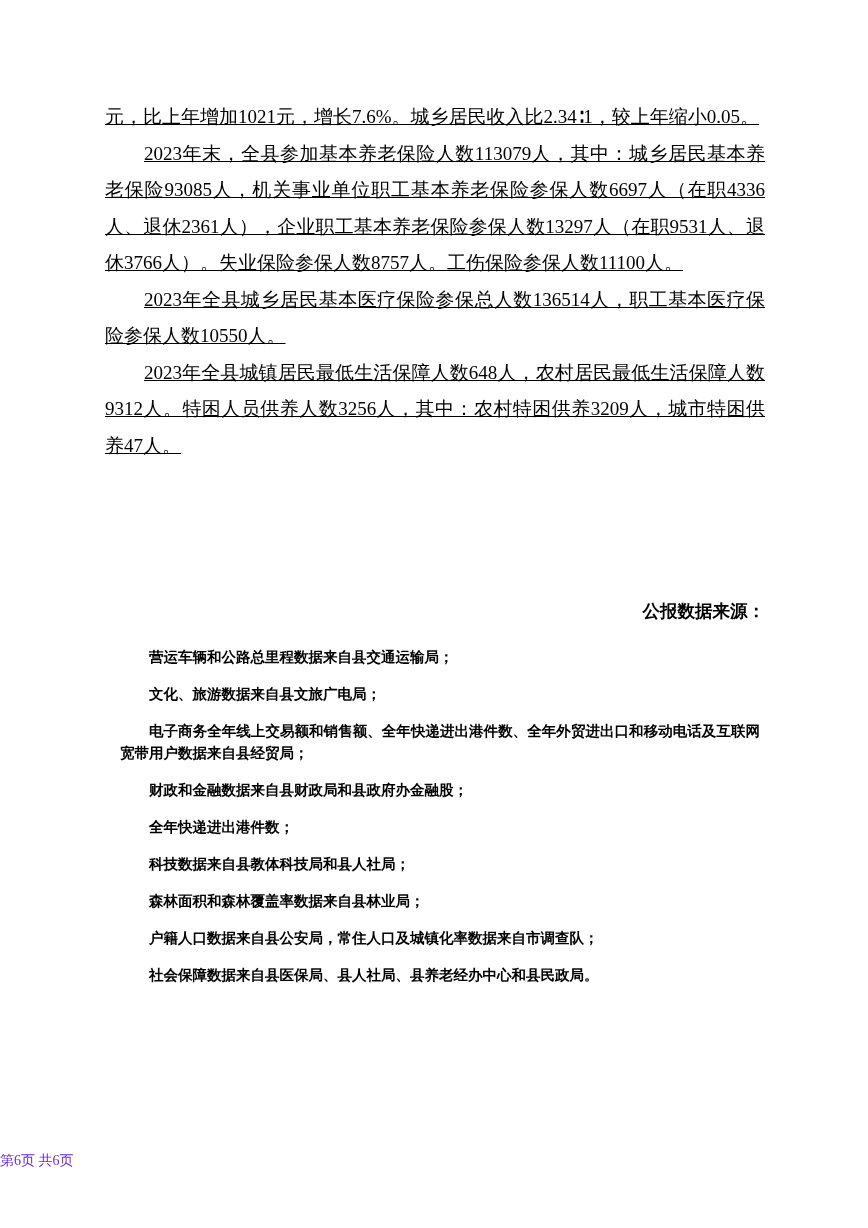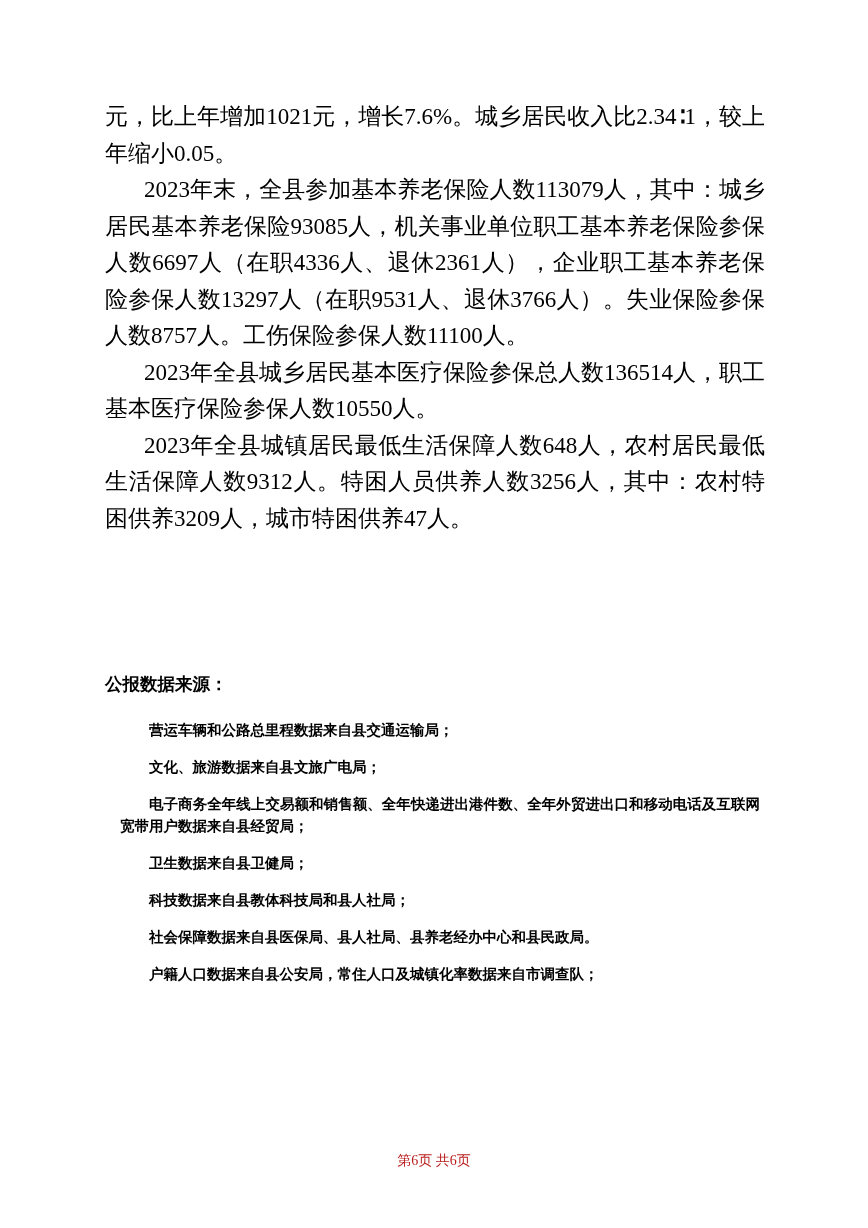--- a/index.html
+++ b/index.html
@@ -18,81 +18,85 @@
     box-sizing: border-box;
   }
   .content {
     position: absolute;
     left: 105px;
     top: 99px;
     width: 660px;
   }
   .para {
     margin: 0;
-    font-size: 23px;
+    font-size: 19px;
     line-height: 36.5px;
     text-align: justify;
     text-justify: inter-ideograph;
     word-break: break-all;
+    text-decoration: underline;
   }
   .para.indent {
     text-indent: 39px;
   }
   .sources-heading {
     margin: 136px 0 24px 0;
     font-family: "Liberation Sans", "DejaVu Sans", sans-serif;
     font-weight: bold;
     font-size: 17.5px;
     line-height: 22px;
     color: #000000;
+    text-align: right;
   }
   .sources-list {
     padding-left: 15px;
     width: 640px;
   }
   .source-item {
     margin: 0 0 15px 0;
     font-size: 14.5px;
     line-height: 22px;
     text-indent: 29px;
     text-align: justify;
     text-justify: inter-ideograph;
     word-break: break-all;
     font-weight: bold;
   }
   .footer {
     position: absolute;
     left: 0;
     right: 0;
     bottom: 58px;
-    text-align: center;
+    text-align: left;
     font-size: 14px;
     line-height: 18px;
-    color: #b91c1c;
+    color: #6d28d9;
   }
 </style>
 </head>
 <body>
 
 <div class="page">
   <div class="content">
 
     <p class="para">元，比上年增加1021元，增长7.6%。城乡居民收入比2.34∶1，较上年缩小0.05。</p>
     <p class="para indent">2023年末，全县参加基本养老保险人数113079人，其中：城乡居民基本养老保险93085人，机关事业单位职工基本养老保险参保人数6697人（在职4336人、退休2361人），企业职工基本养老保险参保人数13297人（在职9531人、退休3766人）。失业保险参保人数8757人。工伤保险参保人数11100人。</p>
     <p class="para indent">2023年全县城乡居民基本医疗保险参保总人数136514人，职工基本医疗保险参保人数10550人。</p>
     <p class="para indent">2023年全县城镇居民最低生活保障人数648人，农村居民最低生活保障人数9312人。特困人员供养人数3256人，其中：农村特困供养3209人，城市特困供养47人。</p>
 
     <h3 class="sources-heading">公报数据来源：</h3>
 
     <div class="sources-list">
       <p class="source-item">营运车辆和公路总里程数据来自县交通运输局；</p>
       <p class="source-item">文化、旅游数据来自县文旅广电局；</p>
       <p class="source-item">电子商务全年线上交易额和销售额、全年快递进出港件数、全年外贸进出口和移动电话及互联网宽带用户数据来自县经贸局；</p>
-      <p class="source-item">卫生数据来自县卫健局；</p>
+      <p class="source-item">财政和金融数据来自县财政局和县政府办金融股；</p>
+      <p class="source-item">全年快递进出港件数；</p>
       <p class="source-item">科技数据来自县教体科技局和县人社局；</p>
+      <p class="source-item">森林面积和森林覆盖率数据来自县林业局；</p>
+      <p class="source-item">户籍人口数据来自县公安局，常住人口及城镇化率数据来自市调查队；</p>
       <p class="source-item">社会保障数据来自县医保局、县人社局、县养老经办中心和县民政局。</p>
-      <p class="source-item">户籍人口数据来自县公安局，常住人口及城镇化率数据来自市调查队；</p>
     </div>
 
   </div>
 
   <div class="footer">第6页 共6页</div>
 </div>
 
 </body></html>

